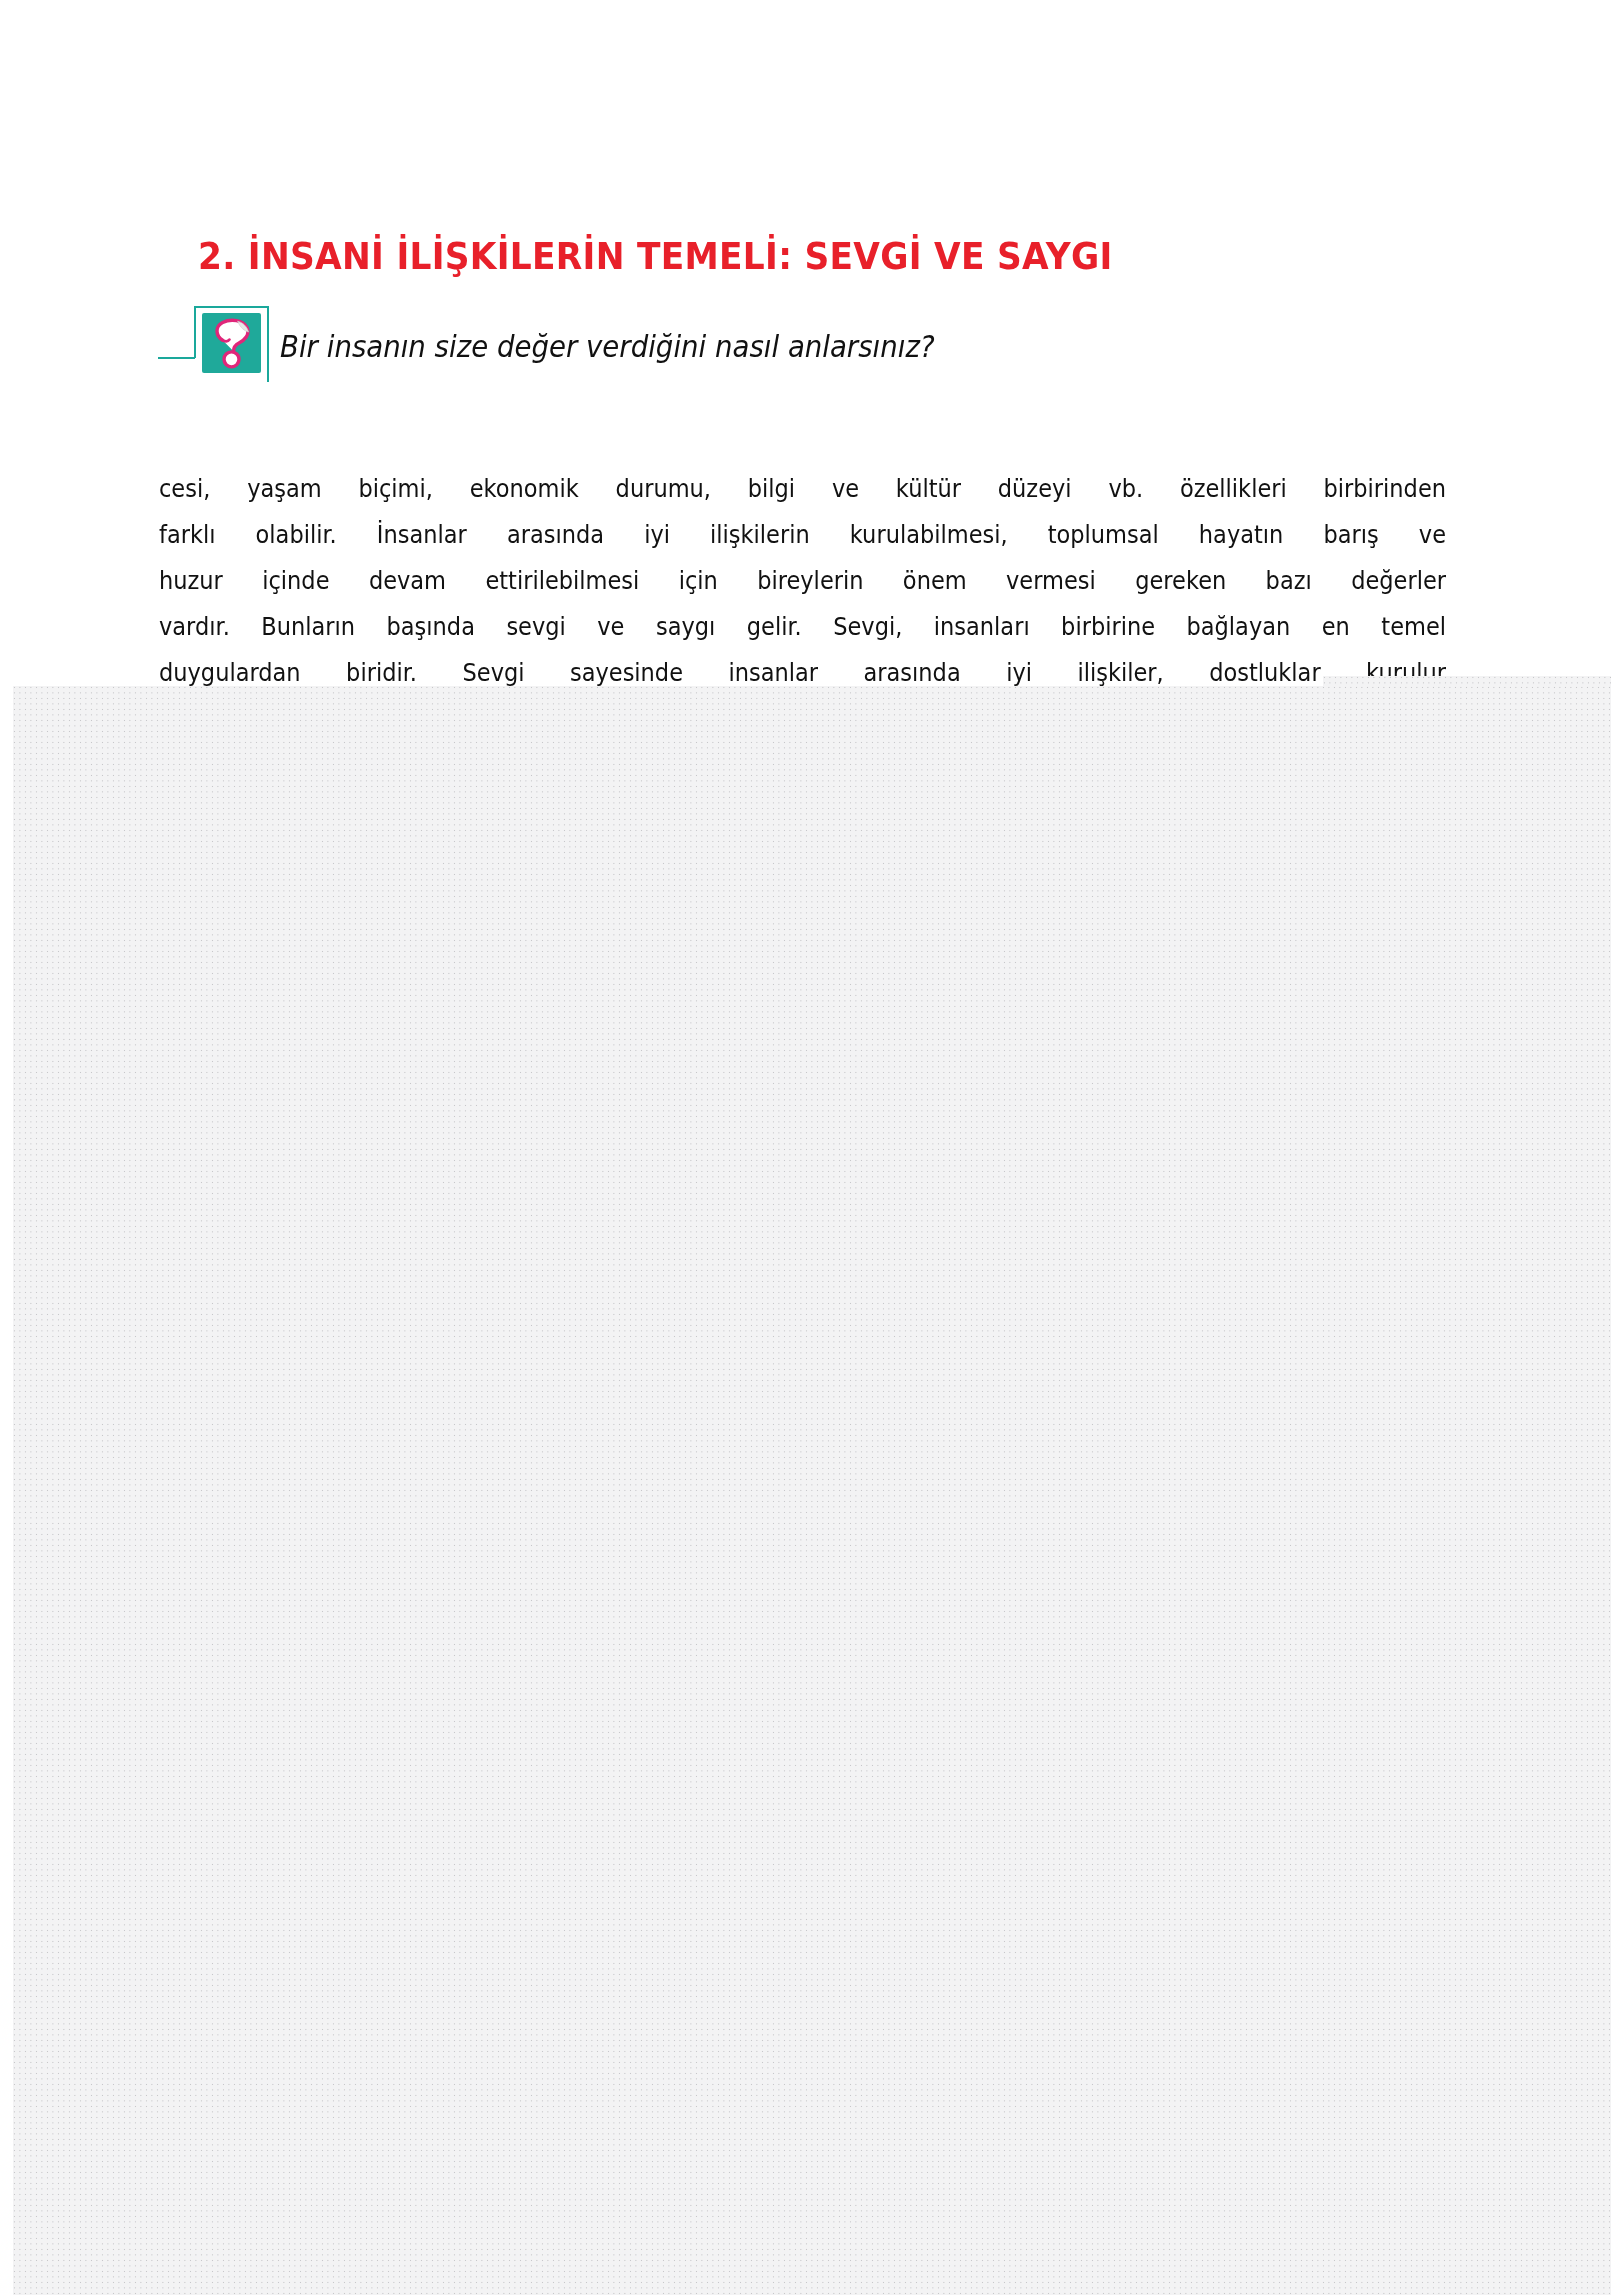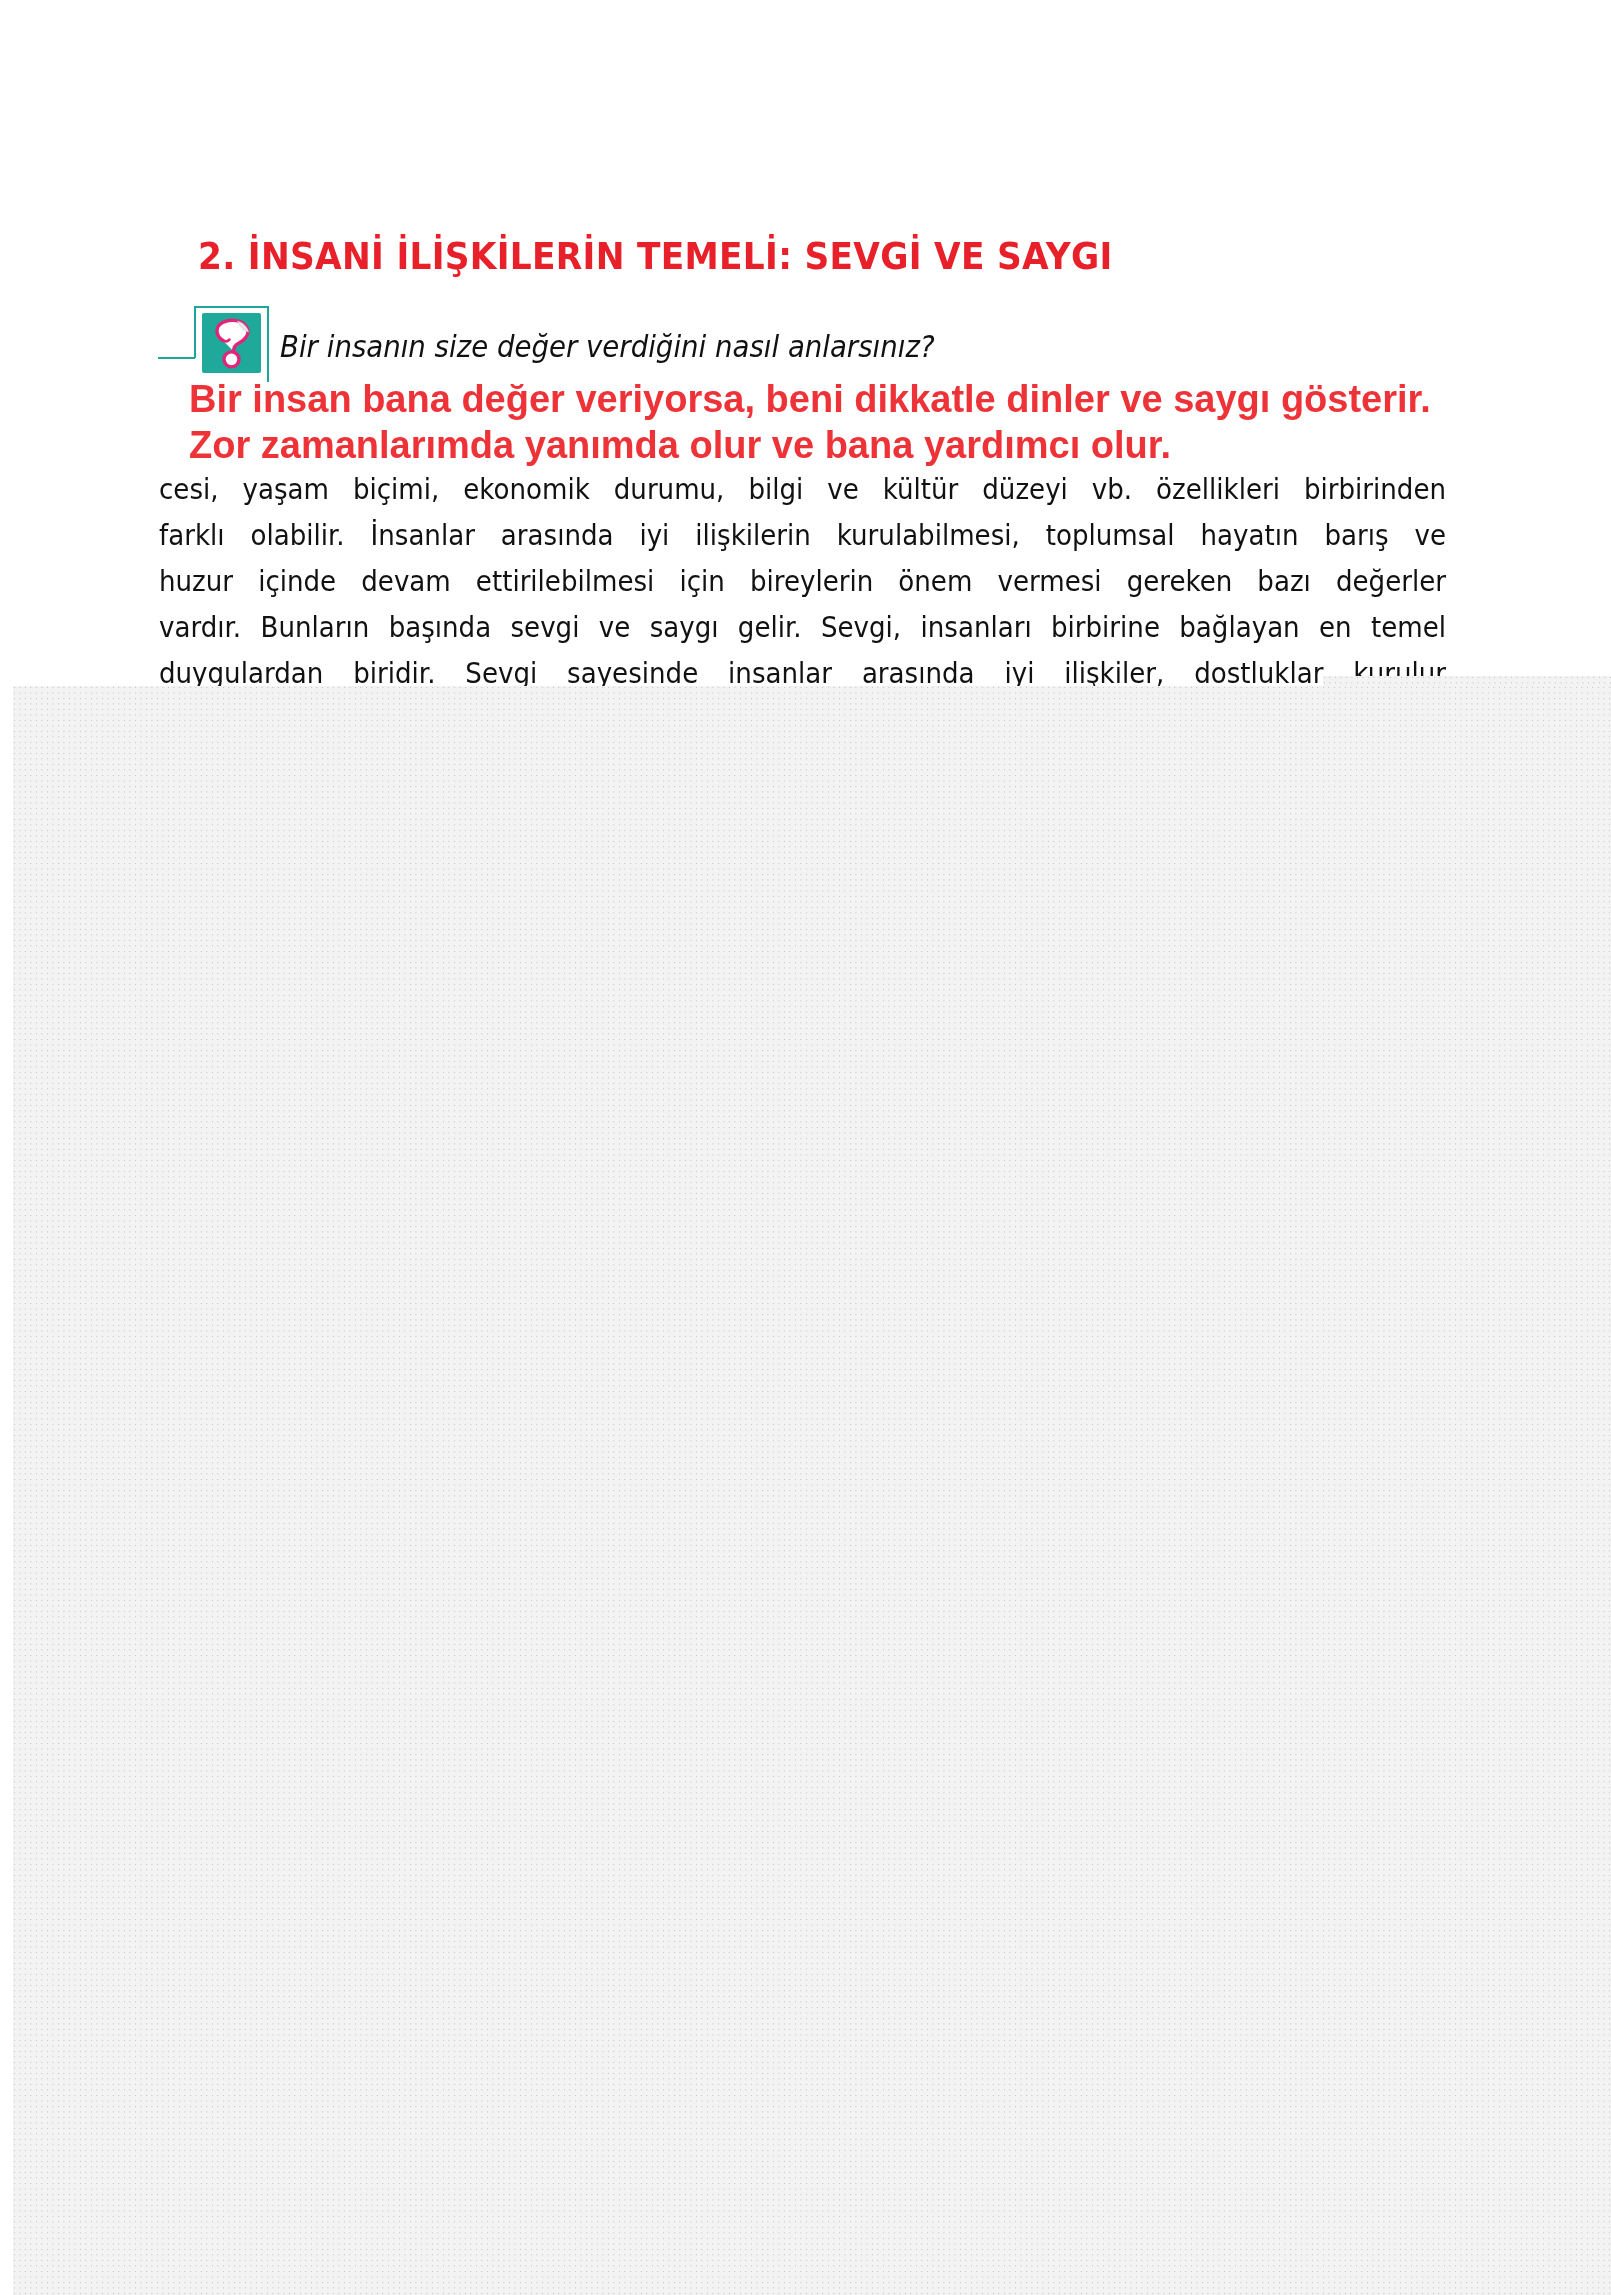--- a/index.html
+++ b/index.html
@@ -72,21 +72,21 @@
       white-space: nowrap;
       transform: scaleX(0.92);
       transform-origin: left center;
     }
     .body-text {
       position: absolute;
       left: 146px;
       top: 466px;
       width: 1287px;
       font-family: "DejaVu Sans", sans-serif;
-      font-size: 29px;
+      font-size: 25px;
       line-height: 46px;
       color: #111111;
       text-align: justify;
       text-align-last: justify;
     }
     .body-text .bline {
       display: block;
       white-space: nowrap;
       text-align: justify;
       text-align-last: justify;
@@ -174,22 +174,18 @@
   <div class="body-text">
     <span class="bline">cesi, yaşam biçimi, ekonomik durumu, bilgi ve kültür düzeyi vb. özellikleri birbirinden</span>
     <span class="bline">farklı olabilir. İnsanlar arasında iyi ilişkilerin kurulabilmesi, toplumsal hayatın barış ve</span>
     <span class="bline">huzur içinde devam ettirilebilmesi için bireylerin önem vermesi gereken bazı değerler</span>
     <span class="bline">vardır. Bunların başında sevgi ve saygı gelir. Sevgi, insanları birbirine bağlayan en temel</span>
     <span class="bline">duygulardan biridir. Sevgi sayesinde insanlar arasında iyi ilişkiler, dostluklar kurulur</span>
   </div>
 
   <div class="answer-mask"></div>
 
-  <div class="answer" style="color:#EE3338;">
-    <span class="aline">Bir insan bana değer veriyorsa, beni dikkatle dinler ve saygı gösterir.</span>
-    <span class="aline">Zor zamanlarımda yanımda olur ve bana yardımcı olur.</span>
-  </div>
 
   <div class="dotted-area-right"></div>
   <div class="dotted-area"></div>
 
 </div>
 
 
 </body></html>

